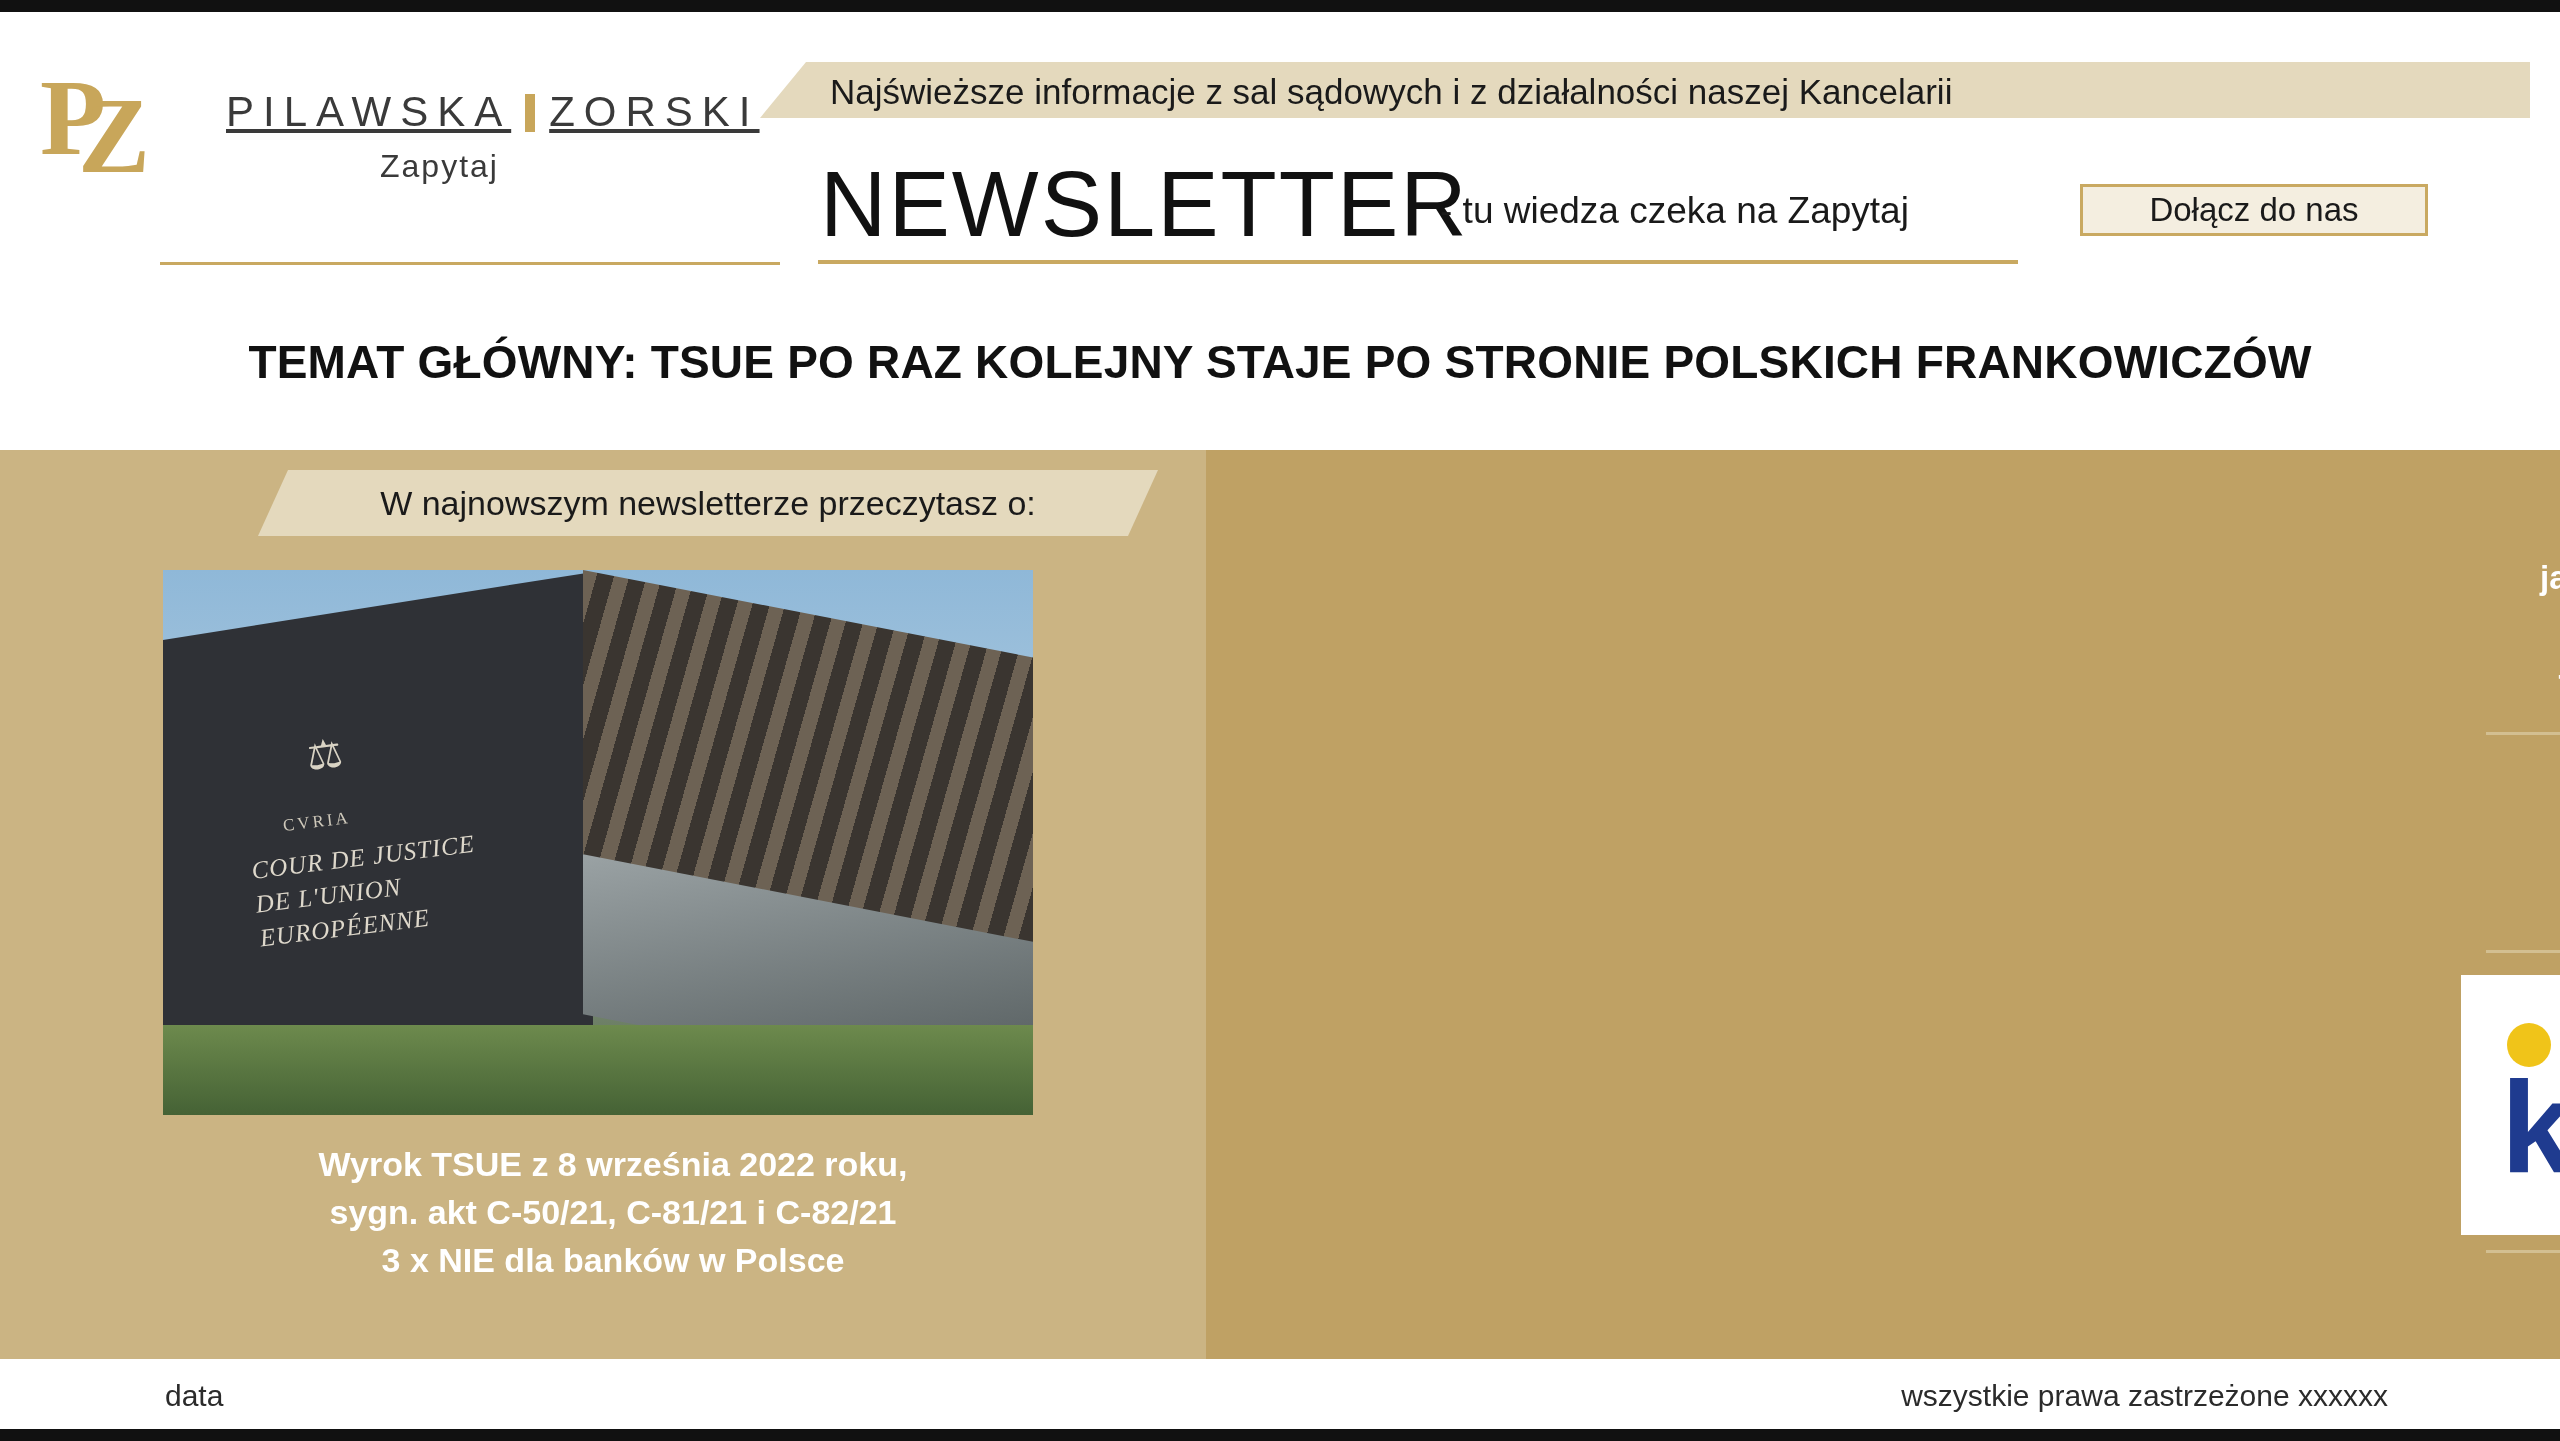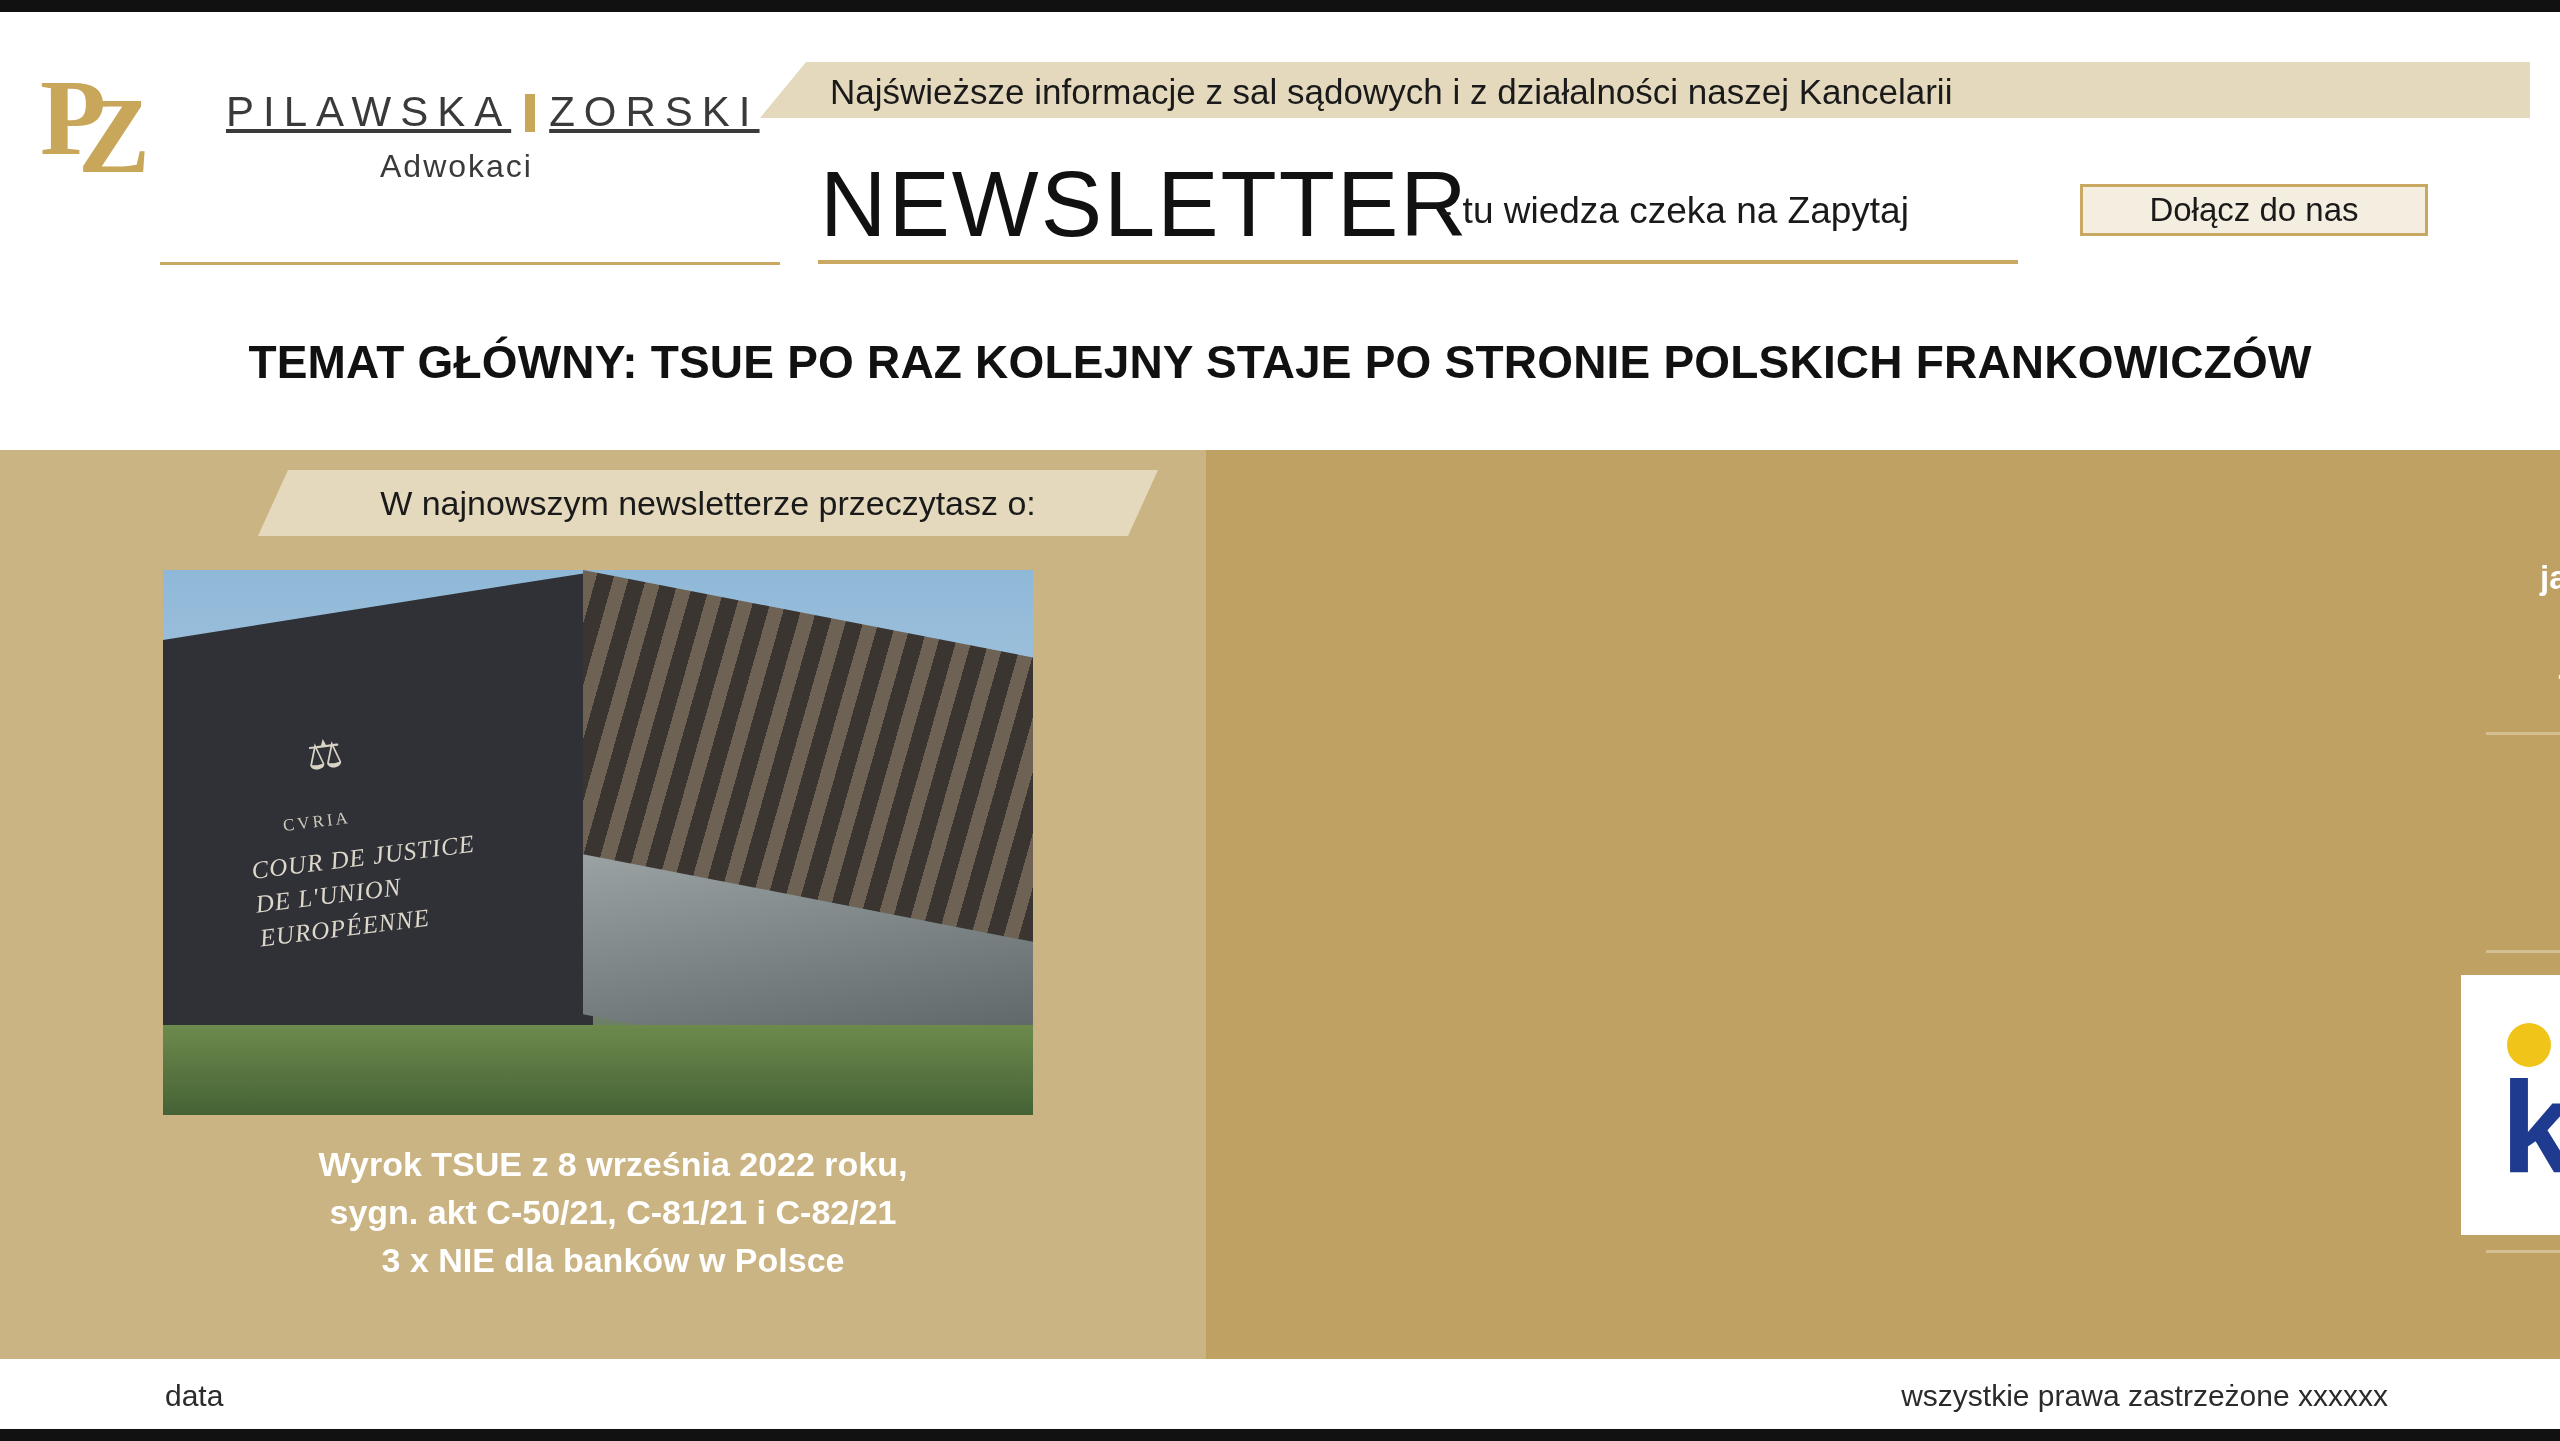--- a/index.html
+++ b/index.html
@@ -232,21 +232,21 @@
   <div class="topbar"></div>
 
   <div class="header">
     <div class="logo-block">
       <div class="logo-mark">
         <span class="pz-p">P</span><span class="pz-z">Z</span>
       </div>
       <div class="logo-name">
         <span>PILAWSKA</span><span class="logo-sep"></span><span>ZORSKI</span>
       </div>
-      <div class="logo-sub">Adwokaci</div>
+      <div class="logo-sub">Zapytaj</div>
     </div>
     <div class="logo-rule"></div>
 
     <div class="gold-band"></div>
     <div class="band-text">Najświeższe informacje z sal sądowych i z działalności naszej Kancelarii</div>
 
     <div class="newsletter-word">NEWSLETTER</div>
     <div class="newsletter-tag">- tu wiedza czeka na Zapytaj</div>
     <div class="newsletter-underline"></div>
 

